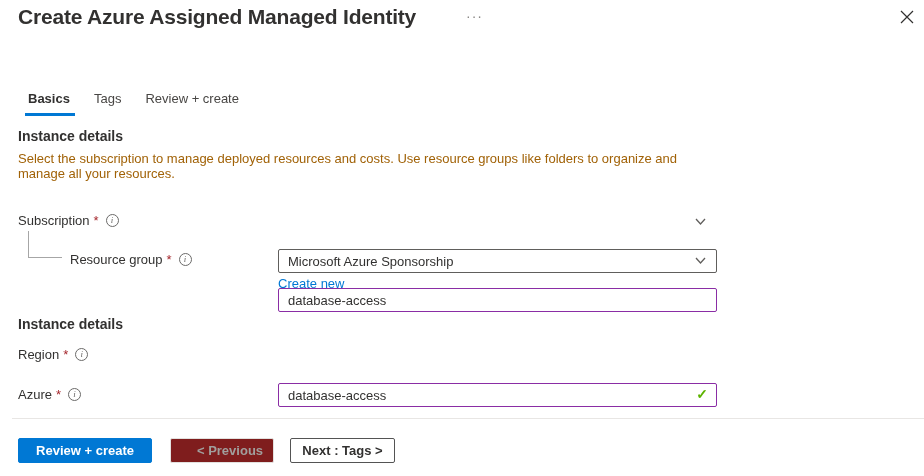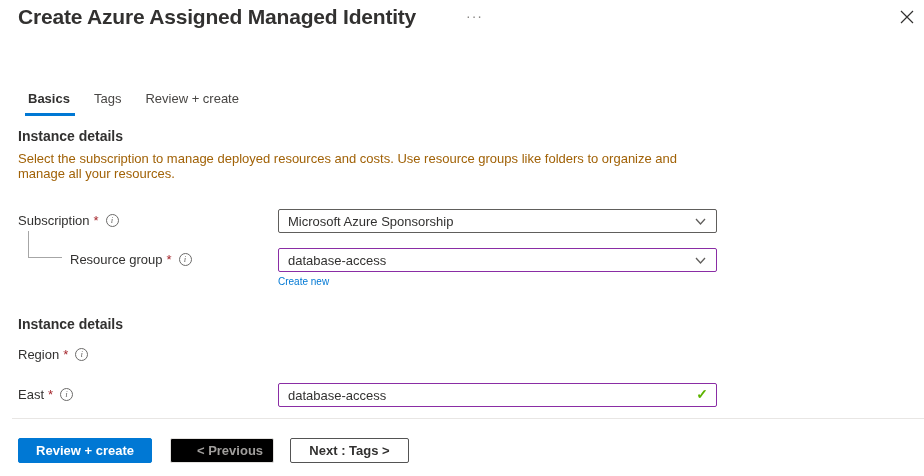--- a/index.html
+++ b/index.html
@@ -25,33 +25,33 @@
   
   .flabel { position:absolute; font-size:13px; color:#323130; display:flex; align-items:center; white-space:nowrap; }
   .req { color:#a4262c; margin-left:4px; }
   .info-icon { width:13px; height:13px; border:1px solid #6b6a69; border-radius:50%; font-size:9px; line-height:11px; color:#6b6a69; display:inline-flex; align-items:center; justify-content:center; margin-left:7px; font-family:"Liberation Serif", serif; font-style:italic; cursor:default; }
 
   
   .connector { position:absolute; left:28px; top:231px; width:34px; height:27px; border-left:1px solid #a6a6a6; border-bottom:1px solid #a6a6a6; }
 
   
   .fieldbox { position:absolute; left:278px; width:439px; height:24px; }
-  .selbox { width:100%; height:100%; border:1px solid #605e5c; border-radius:2px; background:#fff; display:flex; align-items:center; padding:0 30px 0 9px; font-size:13px; color:#323130; cursor:pointer; }
+  .selbox { width:100%; height:100%; border:1px solid #605e5c; border-radius:2px; background:#fff; display:flex; align-items:center; padding:0 30px 0 9px; font-size:13px; color:#323130; cursor:pointer;margin-top:40px; }
   .selbox.modified { border-color:#8a2da5; }
   .chev { position:absolute; right:10px; top:6px; pointer-events:none; }
   .txt-input { width:100%; height:100%; border:1px solid #8a2da5; border-radius:2px; background:#fff; font-family:"Liberation Sans", sans-serif; font-size:13px; color:#323130; padding:0 28px 0 9px; outline:none; }
   .valid-check { position:absolute; right:9px; top:3px; color:#5db300; font-size:14px; font-weight:700; pointer-events:none; }
-  .link { position:absolute; left:278px; top:276px; font-size:10px; color:#0078d4; text-decoration:none; cursor:pointer; }
+  .link { position:absolute; left:278px; top:276px; font-size:13px; color:#0078d4; text-decoration:none; cursor:pointer; }
 
   
   .footer-sep { position:absolute; left:12px; width:912px; top:418px; height:1px; background:#e8e6e4; }
   .btn { position:absolute; top:438px; height:25px; font-family:"Liberation Sans", sans-serif; font-size:13px; border-radius:2px; display:flex; align-items:center; justify-content:center; cursor:pointer; }
   .btn-primary { left:18px; width:134px; background:#0078d4; border:1px solid #0078d4; color:#fff; font-weight:700; }
-  .btn-prev { left:170px; width:104px; background:#000000; border:1px solid #e3e1df; color:#a19f9d; font-weight:600; cursor:default;padding-left:16px; }
-  .btn-next { left:290px; width:119px; background:#fff; border:1px solid #545454; color:#323130; font-weight:600; }
+  .btn-prev { left:170px; width:104px; background:#7f1d1d; border:1px solid #e3e1df; color:#a19f9d; font-weight:600; cursor:default;padding-left:16px; }
+  .btn-next { left:290px; width:105px; background:#fff; border:1px solid #545454; color:#323130; font-weight:600; }
 </style>
 </head>
 <body>
 
 <div class="page">
 
   <div class="title">Create Azure Assigned Managed Identity</div>
   <div class="more-dots">···</div>
   <button class="close-btn" aria-label="Close">
     <svg width="14" height="14" viewBox="0 0 14 14">
@@ -97,21 +97,21 @@
 
   <div class="sec-heading" style="top:316px;">Instance details</div>
 
   <div class="flabel" style="left:18px; top:347px;">
     <span>Region</span>
     <span class="req">*</span>
     <span class="info-icon">i</span>
   </div>
 
   <div class="flabel" style="left:18px; top:387px;">
-    <span>East</span>
+    <span>Azure</span>
     <span class="req">*</span>
     <span class="info-icon">i</span>
   </div>
   <div class="fieldbox" style="top:383px;">
     <input class="txt-input" type="text" value="database-access" style="">
     <span class="valid-check">✓</span>
   </div>
 
   <div class="footer-sep"></div>
   <button class="btn btn-primary">Review + create</button>

